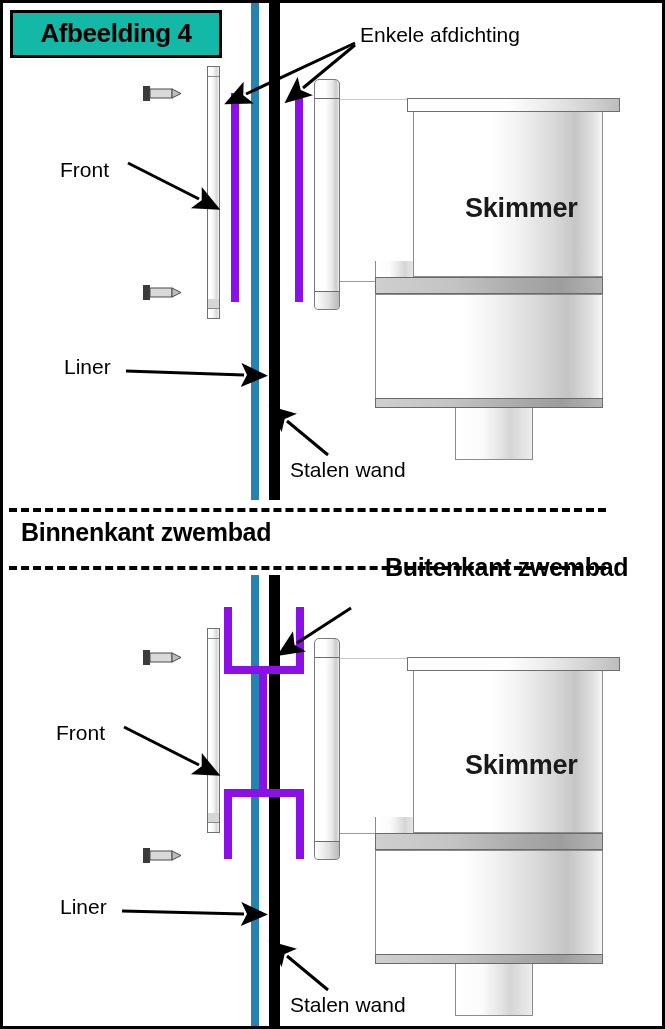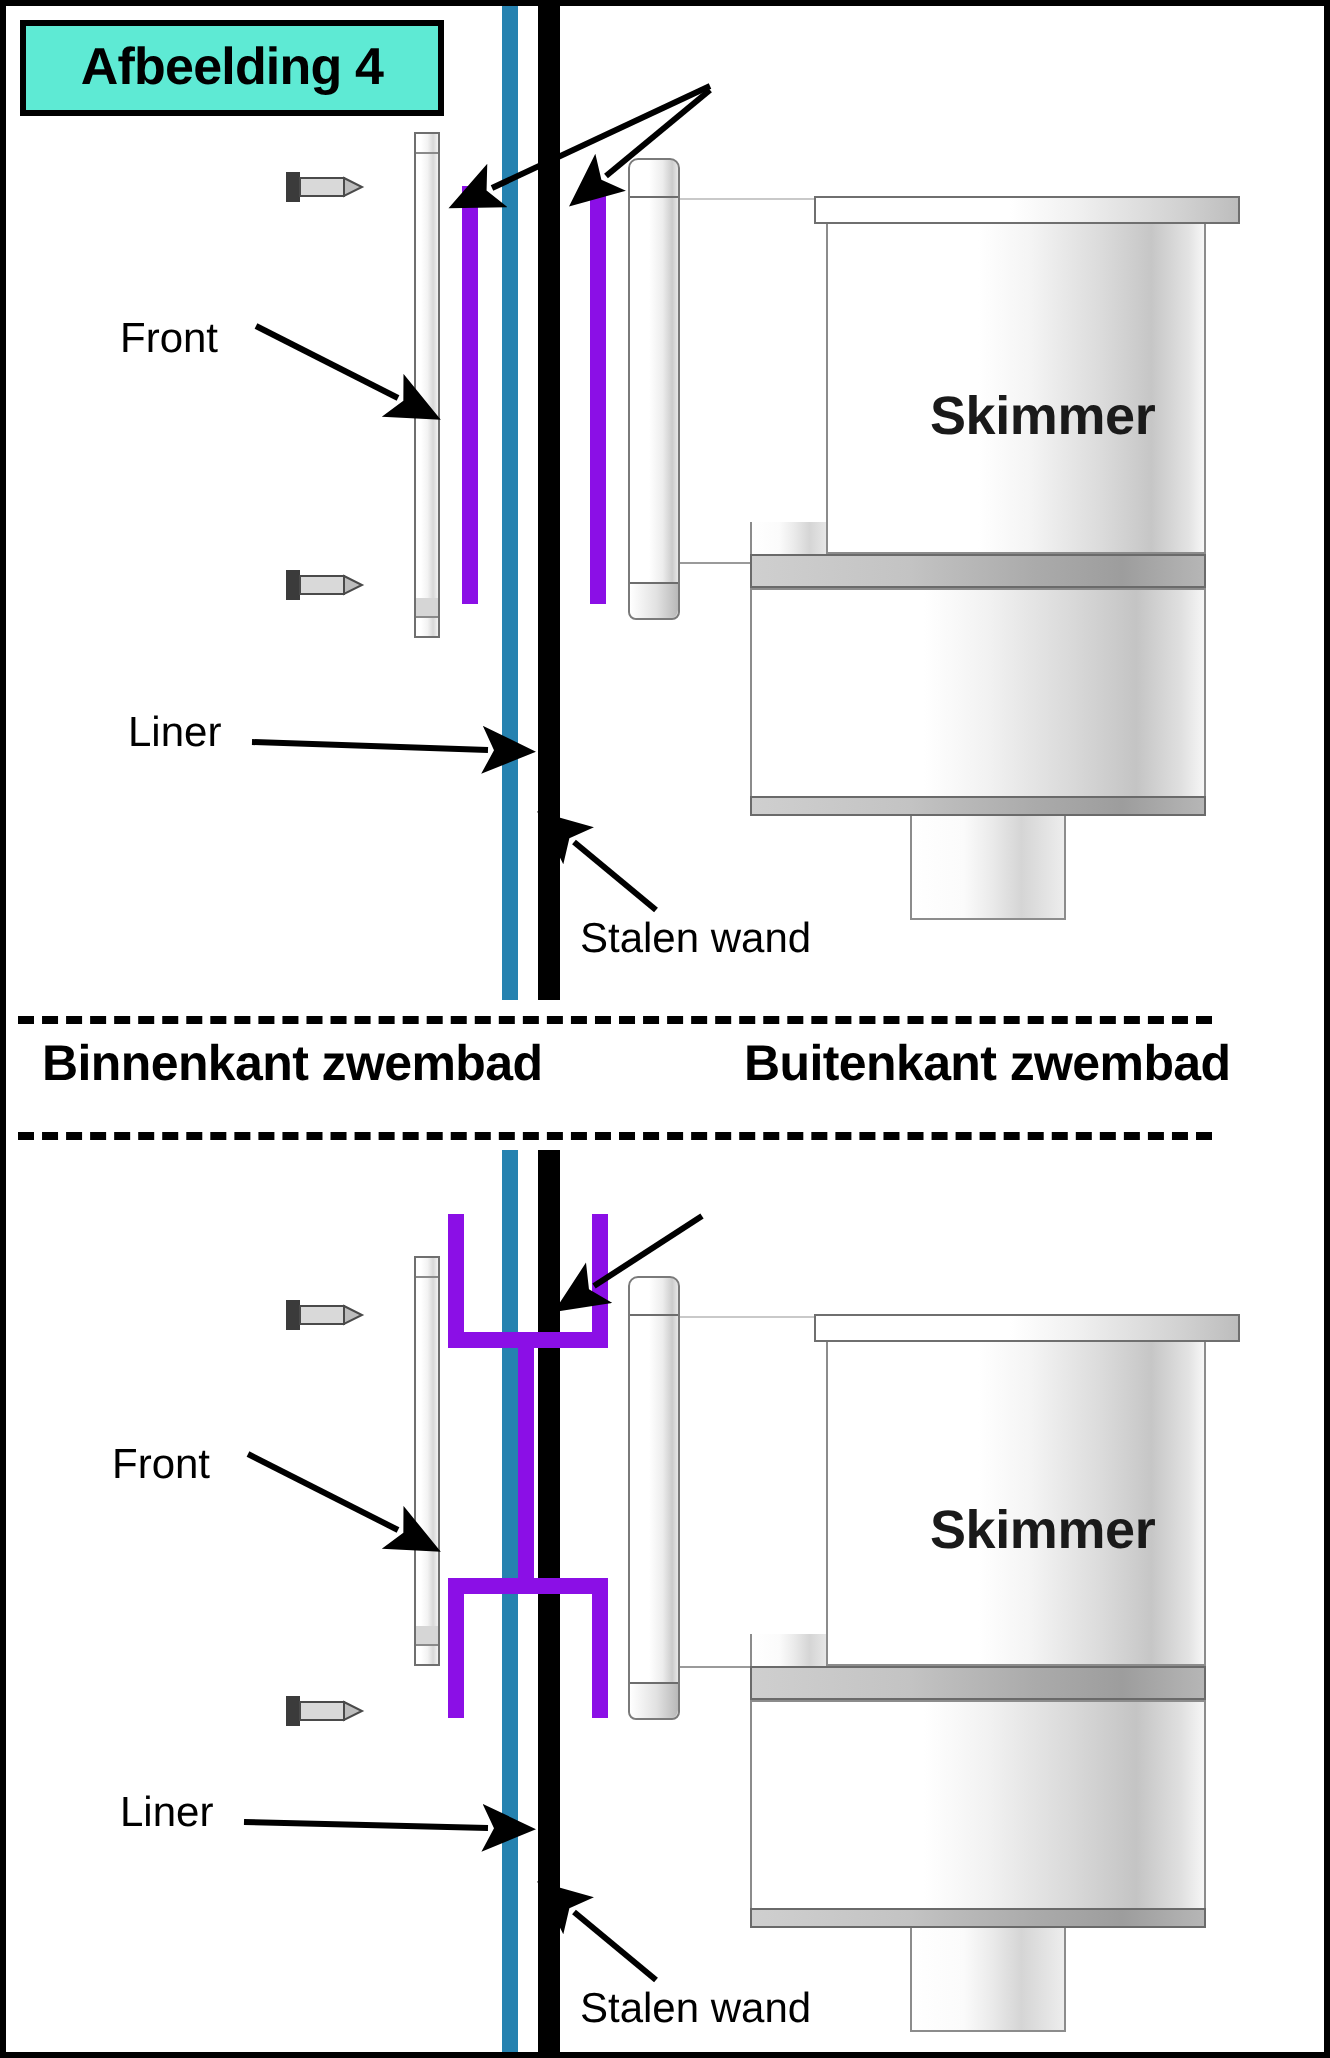--- a/index.html
+++ b/index.html
@@ -48,31 +48,31 @@
   .legend-label {
     position: absolute;
     top: 18px;
     font-size: 25px;
     font-weight: bold;
     color: #000000;
     letter-spacing: -0.3px;
     white-space: nowrap;
   }
   #legend-inside  { left: 18px; }
-  #legend-outside { left: 369px; }
+  #legend-outside { left: 382px; margin-top: 35px; }
 
   
   #title-box {
     position: absolute;
     left: 7px;
     top: 7px;
     width: 206px;
     height: 42px;
     border: 3px solid #000000;
-    background: #5eead4;
+    background: #14b8a6;
     z-index: 40;
   }
   #title-text {
     position: absolute;
     left: 0; right: 0; top: 5px;
     text-align: center;
     font-size: 26px;
     font-weight: bold;
     letter-spacing: -0.4px;
     color: #000000;
@@ -288,20 +288,21 @@
     <div class="skimmer-outlet" style="left:372px; top:258px; width:42px; height:18px;"></div>
 
     <div class="skimmer-bowl" style="left:372px; top:291px; width:228px; height:111px;"></div>
 
     <div class="skimmer-collar" style="left:372px; top:395px; width:228px; height:10px;"></div>
 
     <div class="skimmer-outlet" style="left:452px; top:405px; width:78px; height:52px;"></div>
 
     <div class="skimmer-word" style="left:462px; top:190px;">Skimmer</div>
 
+    <div class="callout" style="left:357px; top:20px;">Enkele afdichting</div>
     <div class="callout" style="left:57px; top:155px;">Front</div>
     <div class="callout" style="left:61px; top:352px;">Liner</div>
     <div class="callout" style="left:287px; top:455px;">Stalen wand</div>
 
     <svg class="overlay" viewBox="0 0 659 497">
       <defs>
         <marker id="ah" markerWidth="11" markerHeight="11" refX="1" refY="4" orient="auto" markerUnits="strokeWidth">
           <path d="M0,0 L9,4 L0,8 L2,4 z" fill="#000000"></path>
         </marker>
       </defs>

